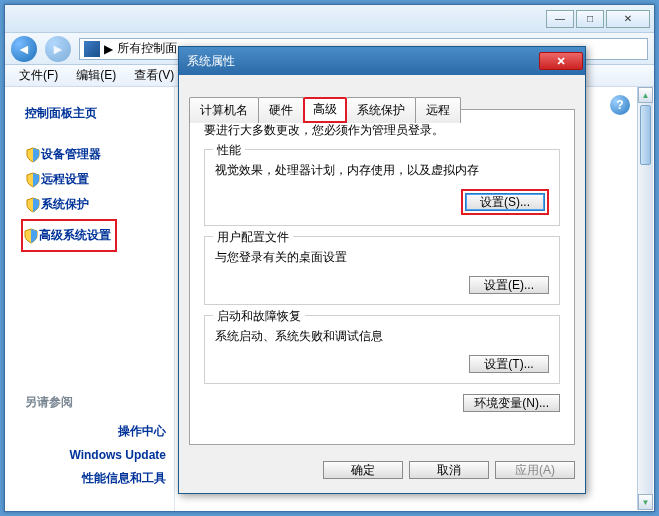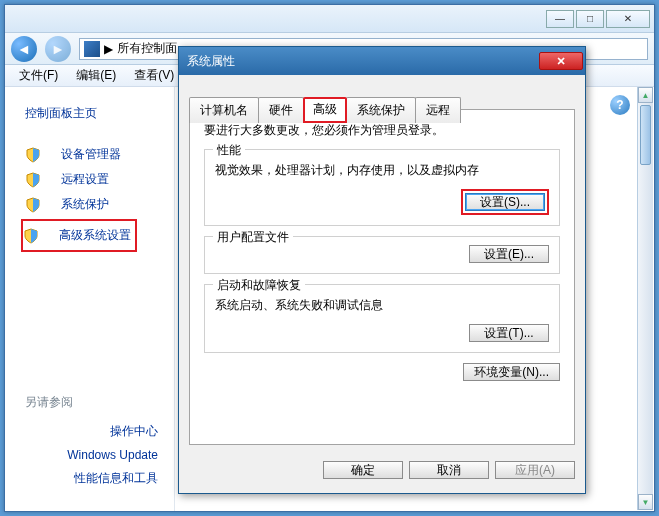--- a/index.html
+++ b/index.html
@@ -13,23 +13,23 @@
 
 .parent-toolbar { height: 32px; background: linear-gradient(#f3f8fd,#e0edf8); border-bottom: 1px solid #b7cde2; display: flex; align-items: center; }
 .nav-circle { width: 26px; height: 26px; border-radius: 50%; background: radial-gradient(circle at 30% 30%, #79bbff, #1b6fb8); margin: 0 2px 0 6px; display: flex; align-items: center; justify-content: center; color: #fff; font-size: 14px; }
 .breadcrumb-bar { flex: 1; height: 22px; margin: 0 6px; background: #fff; border: 1px solid #96b2ce; display: flex; align-items: center; padding: 0 4px; gap: 4px; }
 .cp-icon { width: 16px; height: 16px; background: linear-gradient(135deg,#3d7ec7,#1b4f8a); display: inline-block; }
 
 .parent-menu { height: 22px; background: linear-gradient(#f8fbff,#e7f0fa); border-bottom: 1px solid #d0dceb; display: flex; align-items: center; padding: 0 6px; gap: 2px; }
 .menu-item { padding: 2px 8px; }
 
 .parent-body { display: flex; height: calc(100% - 82px); }
-.sidebar { width: 170px; background: #fff; border-right: 1px solid #e0e7ef; padding: 18px 16px 0 20px; }
+.sidebar { width: 170px; background: #fff; border-right: 1px solid #e0e7ef; padding: 18px 8px 0 20px; font-weight: bold; }
 .sidebar-heading { color: #003399; margin-bottom: 10px; }
-.sidebar-link { display: flex; align-items: center; gap: 20px; color: #003399; padding: 4px 0; }
+.sidebar-link { display: flex; align-items: center; gap: 0; color: #003399; padding: 4px 0; }
 .shield-icon { width: 16px; height: 16px; display: inline-block; }
 .shield-icon svg { width:16px; height:16px; }
 .sidebar-highlight { border: 2px solid #e01b24; padding: 2px 4px 2px 0; margin: 2px 0 2px -4px; display: inline-flex; }
 
 .sidebar-refs { margin-top: 140px; }
 .refs-title { color: #7a8793; margin-bottom: 8px; }
 .ref-link { color: #003399; padding: 4px 0; display: block; text-align: right; }
 
 .content-pane { flex: 1; background: #fff; padding: 12px; }
 
@@ -164,20 +164,21 @@
       <div class="group-desc">视觉效果，处理器计划，内存使用，以及虚拟内存</div>
       <div class="btn-row">
         <span class="btn-highlight">
           <button class="std-btn focus">设置(S)...</button>
         </span>
       </div>
     </div>
 
     <div class="group">
       <div class="group-title">用户配置文件</div>
+      <div class="group-desc">与您登录有关的桌面设置</div>
       <div class="btn-row">
         <button class="std-btn">设置(E)...</button>
       </div>
     </div>
 
     <div class="group">
       <div class="group-title">启动和故障恢复</div>
       <div class="group-desc">系统启动、系统失败和调试信息</div>
       <div class="btn-row">
         <button class="std-btn">设置(T)...</button>

